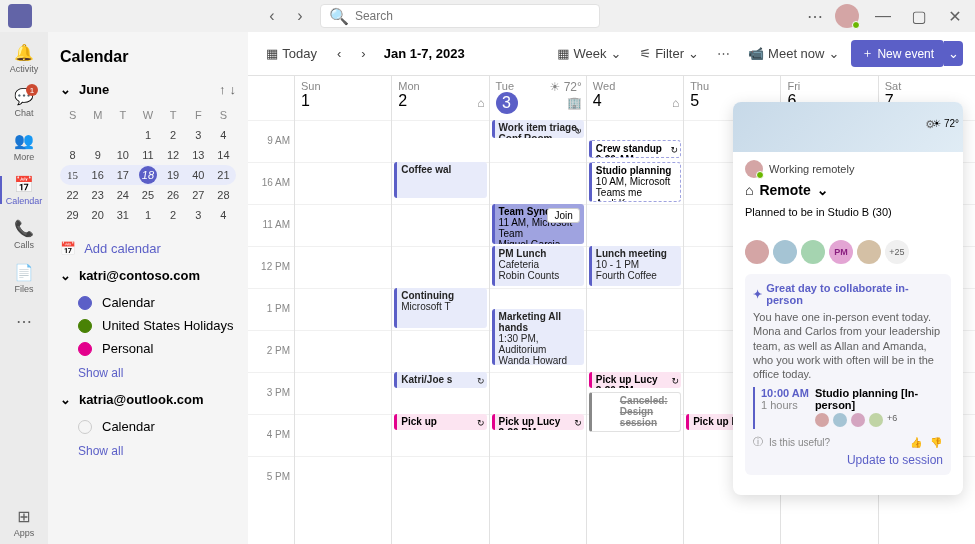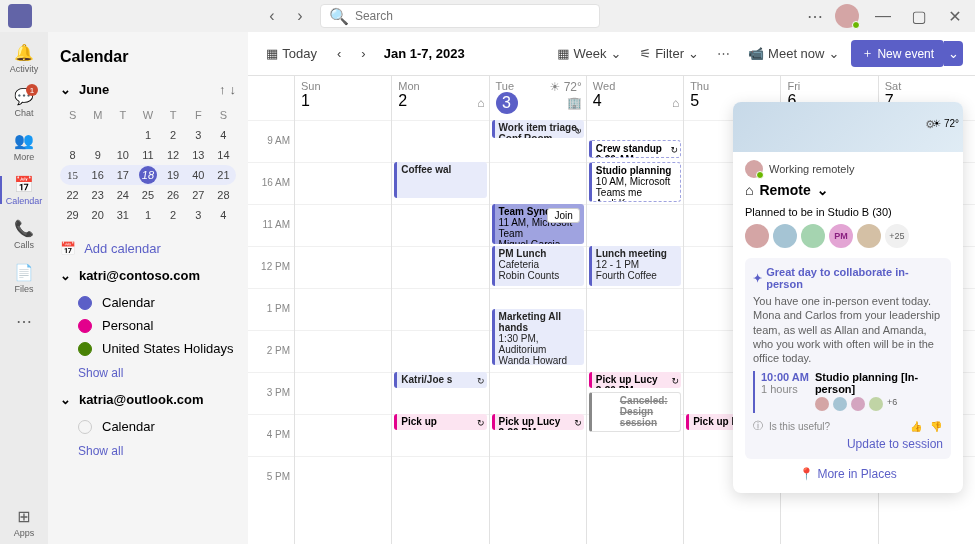--- a/index.html
+++ b/index.html
@@ -81,21 +81,21 @@
 .recur { position: absolute; right: 2px; bottom: 2px; font-size: 9px; }
 .join-btn { position: absolute; right: 4px; top: 4px; background: #fff; border: 1px solid #ccc; border-radius: 3px; padding: 1px 6px; font-size: 10px; }
 
 
 .popup { position: absolute; right: 12px; top: 70px; width: 230px; background: #fff; border-radius: 8px; box-shadow: 0 4px 16px rgba(0,0,0,.15); padding: 12px; font-size: 11px; z-index: 10; }
 .popup-hdr-img { height: 50px; margin: -12px -12px 8px; border-radius: 8px 8px 0 0; background: linear-gradient(135deg,#c7d9e8,#e0ecf5); position: relative; }
 .popup-hdr-img .gear { position: absolute; right: 28px; top: 16px; color: #616161; }
 .popup-hdr-img .weather { position: absolute; right: 4px; top: 16px; font-size: 10px; }
 .status-line { display: flex; align-items: center; gap: 6px; color: #424242; margin-bottom: 4px; }
 .remote-line { font-size: 14px; font-weight: 600; display: flex; align-items: center; gap: 6px; margin-bottom: 8px; }
-.avatars { display: flex; gap: 4px; margin: 6px 0 10px; }
+.avatars { display: flex; gap: 4px; margin: 22px 0 10px; }
 .av { width: 24px; height: 24px; border-radius: 50%; background: #d4a5a5; font-size: 9px; display: flex; align-items: center; justify-content: center; color: #fff; }
 .av.pm { background: #e3a5d4; color: #8a2080; font-weight: 600; }
 .collab { background: #f5f5fa; border-radius: 6px; padding: 8px; margin-bottom: 8px; }
 .collab-title { color: #5b5fc7; font-weight: 600; display: flex; align-items: center; gap: 4px; margin-bottom: 4px; }
 .suggest { display: flex; gap: 6px; margin-top: 6px; border-left: 2px solid #5b5fc7; padding-left: 6px; }
 .suggest .time { color: #5b5fc7; font-weight: 600; }
 .useful { display: flex; align-items: center; gap: 6px; color: #888; font-size: 10px; margin-top: 6px;}
 .useful .thumbs { margin-left: auto; display: flex; gap: 8px; }
 .update-link { color: #5b5fc7; text-align: right; margin-top: 4px; font-size: 12px; }
 .more-places { color: #5b5fc7; text-align: center; margin-top: 8px; font-size: 12px; }
@@ -237,26 +237,26 @@
   <div id="accounts">
       <div class="acct">
         <span>⌄</span>
         <span>katri@contoso.com</span>
       </div>
       <div class="cal-item">
         <div class="cal-dot filled-purple"></div>
         <span>Calendar</span>
       </div>
       <div class="cal-item">
+        <div class="cal-dot filled-green"></div>
+        <span>United States Holidays</span>
+      </div>
+      <div class="cal-item">
         <div class="cal-dot filled-pink"></div>
         <span>Personal</span>
-      </div>
-      <div class="cal-item">
-        <div class="cal-dot filled-green"></div>
-        <span>United States Holidays</span>
       </div>
       <div class="show-all">Show all</div>
       <div class="acct">
         <span>⌄</span>
         <span>katria@outlook.com</span>
       </div>
       <div class="cal-item">
         <div class="cal-dot "></div>
         <span>Calendar</span>
       </div>
@@ -342,20 +342,24 @@
             <div class="hour-line" style="top: 84px;"></div>
             <div class="hour-line" style="top: 126px;"></div>
             <div class="hour-line" style="top: 168px;"></div>
             <div class="hour-line" style="top: 210px;"></div>
             <div class="hour-line" style="top: 252px;"></div>
             <div class="hour-line" style="top: 294px;"></div>
             <div class="hour-line" style="top: 336px;"></div>
             <div class="event ev-purple" style="top: 42px; height: 36px;">
               <span class="t">Coffee wal</span>
             </div>
+            <div class="event ev-purple" style="top: 168px; height: 40px;">
+              <span class="t">Continuing</span>
+              <span class="s">Microsoft T</span>
+            </div>
             <div class="event ev-purple" style="top: 252px; height: 16px;">
               <span class="t">Katri/Joe s</span>
               <span class="recur">↻</span>
             </div>
             <div class="event ev-pink" style="top: 294px; height: 16px;">
               <span class="t">Pick up</span>
               <span class="recur">↻</span>
             </div>
           </div>
         </div>
@@ -417,21 +421,21 @@
               <span class="t">Crew standup 9:30 AM,</span>
               <span class="recur">↻</span>
             </div>
             <div class="event ev-dashed" style="top: 42px; height: 40px;">
               <span class="t">Studio planning</span>
               <span class="s">10 AM, Microsoft Teams me</span>
               <span class="s">Aadi Kapoor</span>
             </div>
             <div class="event ev-purple" style="top: 126px; height: 40px;">
               <span class="t">Lunch meeting</span>
-              <span class="s">12 - 1 PM</span>
+              <span class="s">10 - 1 PM</span>
               <span class="s">Fourth Coffee</span>
             </div>
             <div class="event ev-pink" style="top: 252px; height: 16px;">
               <span class="t">Pick up Lucy 3:30 PM</span>
               <span class="recur">↻</span>
             </div>
             <div class="event ev-cancel" style="top: 272px; height: 40px;">
               <span class="t">Canceled: Design session</span>
             </div>
           </div>
@@ -548,15 +552,14 @@
       <div class="useful">
           <span>ⓘ</span>
           <span>Is this useful?</span>
           <div class="thumbs">
             <span>👍</span>
             <span>👎</span>
           </div>
         </div>
       <div class="update-link">Update to session</div>
     </div>
-    <div class="more-places"><span>📍</span> <span>More in Places</span></div>
   </div>
 </div>
 
 </body></html>

